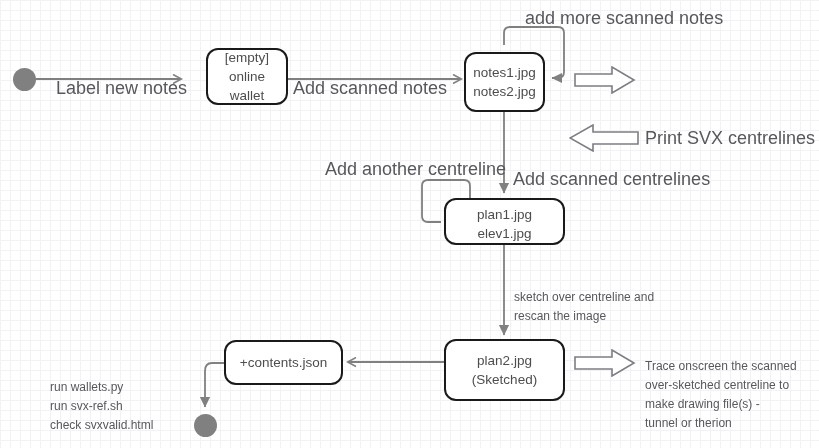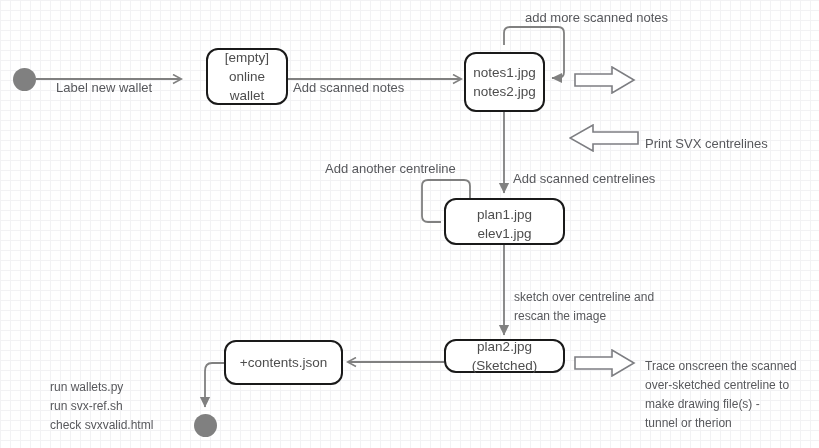--- a/index.html
+++ b/index.html
@@ -48,21 +48,21 @@
     flex-direction: column;
     align-items: center;
     justify-content: center;
     text-align: center;
     z-index: 3;
   }
   .node span { display: block; white-space: nowrap; }
   .edge-label {
     position: absolute;
     color: #57585c;
-    font-size: 13px;
+    font-size: 18px;
     line-height: 18px;
     white-space: pre;
     z-index: 4;
   }
   .note-block {
     position: absolute;
     color: #57585c;
     font-size: 12px;
     line-height: 19px;
     z-index: 4;
@@ -122,32 +122,32 @@
   <div class="node" style="left:464px; top:52px; width:81px; height:60px;">
     <span>notes1.jpg</span>
     <span>notes2.jpg</span>
   </div>
 
   <div class="node" style="left:444px; top:198px; width:121px; height:47px;justify-content:flex-end;">
     <span>plan1.jpg</span>
     <span>elev1.jpg</span>
   </div>
 
-  <div class="node" style="left:444px; top:339px; width:121px; height:34px;">
+  <div class="node" style="left:444px; top:339px; width:121px; height:62px;">
     <span>plan2.jpg</span>
     <span>(Sketched)</span>
   </div>
 
   <div class="node" style="left:224px; top:340px; width:119px; height:45px;">
     <span>+contents.json</span>
   </div>
 
   <div class="endpoint-dot" style="left:194px; top:414px; width:23px; height:23px;"></div>
 
-  <div class="edge-label" style="left:56px; top:79px;">Label new wallet</div>
+  <div class="edge-label" style="left:56px; top:79px;">Label new notes</div>
 
   <div class="edge-label" style="left:293px; top:79px;">Add scanned notes</div>
 
   <div class="edge-label" style="left:525px; top:9px;">add more scanned notes</div>
 
   <div class="edge-label" style="left:513px; top:170px;">Add scanned centrelines</div>
 
   <div class="edge-label" style="left:325px; top:160px;">Add another centreline</div>
 
   <div class="note-block" style="left:514px; top:288px;">
@@ -155,21 +155,21 @@
     <span>rescan the image</span>
   </div>
 
   <svg class="block-arrow" style="left:574px; top:66px;" width="62" height="28" viewBox="0 0 62 28">
     <path d="M1,8 L38,8 L38,1 L60,14 L38,27 L38,20 L1,20 Z" fill="#ffffff" stroke="#7d7e82" stroke-width="1.6" stroke-linejoin="miter"></path>
   </svg>
 
   <svg class="block-arrow" style="left:569px; top:124px;" width="70" height="28" viewBox="0 0 70 28">
     <path d="M69,8 L24,8 L24,1 L1,14 L24,27 L24,20 L69,20 Z" fill="#ffffff" stroke="#7d7e82" stroke-width="1.6" stroke-linejoin="miter"></path>
   </svg>
-  <div class="edge-label" style="left:645px; top:135px;">Print SVX centrelines</div>
+  <div class="edge-label" style="left:645px; top:129px;">Print SVX centrelines</div>
 
   <svg class="block-arrow" style="left:574px; top:349px;" width="62" height="28" viewBox="0 0 62 28">
     <path d="M1,8 L38,8 L38,1 L60,14 L38,27 L38,20 L1,20 Z" fill="#ffffff" stroke="#7d7e82" stroke-width="1.6" stroke-linejoin="miter"></path>
   </svg>
   <div class="note-block" style="left:645px; top:346px;margin-top:11px;">
     <span>Trace onscreen the scanned</span>
     <span>over-sketched centreline to</span>
     <span>make drawing file(s) -</span>
     <span>tunnel or therion</span>
   </div>

